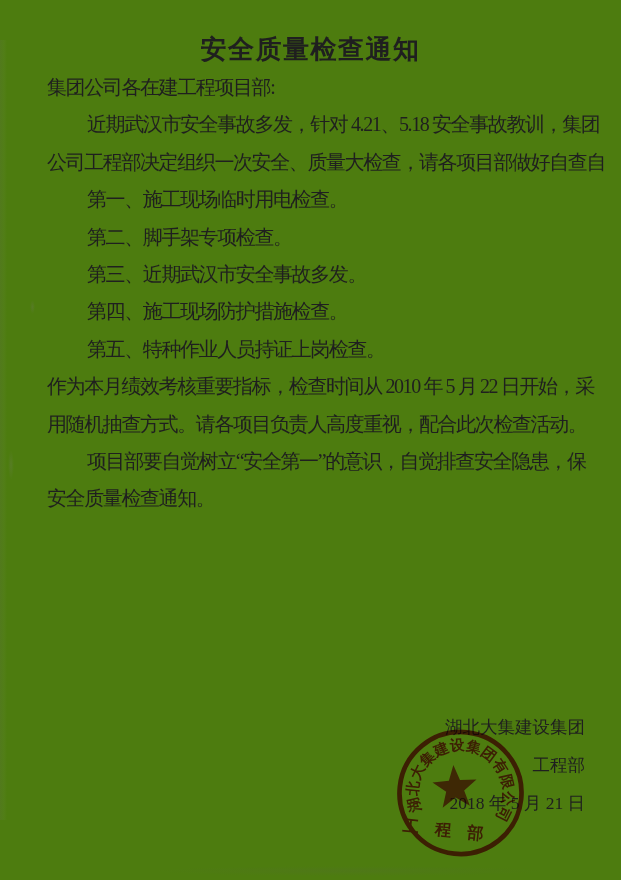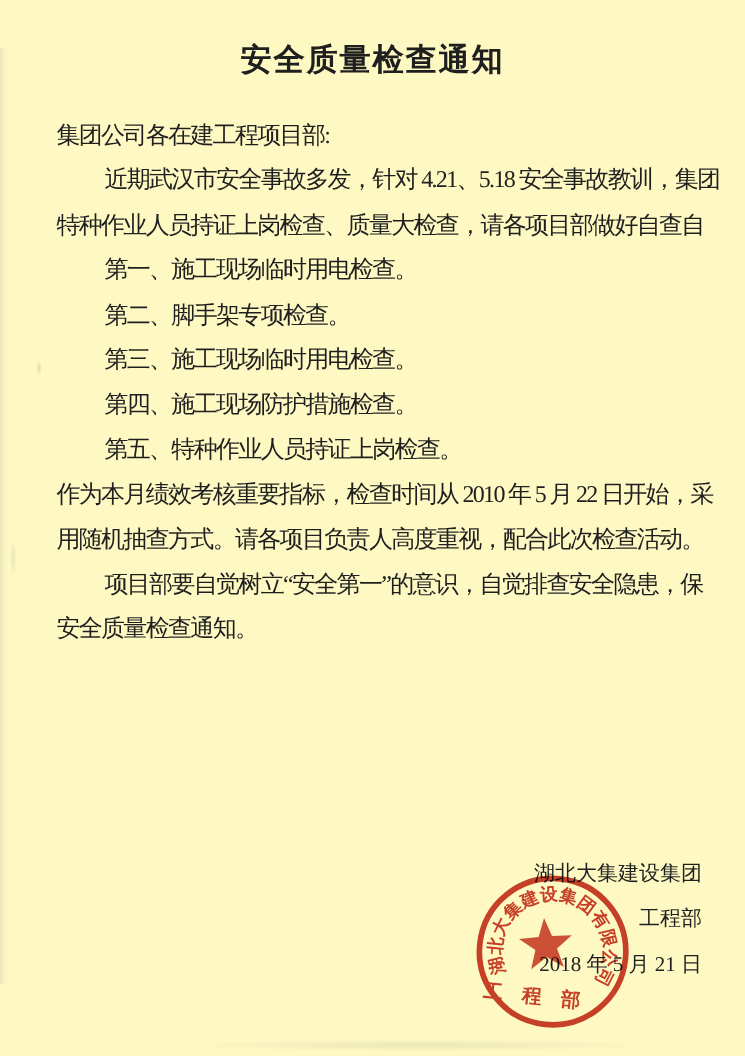--- a/index.html
+++ b/index.html
@@ -1,20 +1,20 @@
 <!DOCTYPE html>
 <html><head>
 <meta charset="utf-8">
 <style>
   html,body{margin:0;padding:0;background:#e9e9e9;}
   .page{
     position:relative;
     width:621px;height:880px;
     margin:0 auto;
-    background:#fef9c3;
+    background:#4d7c0f;
     overflow:hidden;
     font-family:"Liberation Serif","DejaVu Serif",serif;
     color:#1f1f1f;
   }
   
   .scan-edge-left{
     position:absolute;left:0;top:40px;width:7px;height:780px;
     background:linear-gradient(to right,rgba(110,110,110,.14),rgba(160,160,160,.05) 60%,transparent);
   }
   .scan-smudge-bottom{
@@ -25,21 +25,21 @@
     background:radial-gradient(ellipse,rgba(120,120,120,.22),transparent 70%);}
   .scan-speck-b{position:absolute;left:8px;top:450px;width:6px;height:30px;
     background:radial-gradient(ellipse,rgba(130,130,130,.18),transparent 70%);}
 
   .title{
     position:absolute;top:32px;left:0;width:100%;
     text-align:center;
     font-size:26px;font-weight:600;letter-spacing:1.5px;
   }
   .body-lines{
-    position:absolute;left:47px;top:69px;width:540px;margin-top:26px;
+    position:absolute;left:47px;top:69px;width:540px;
   }
   .line{
     height:37.4px;line-height:37.4px;
     font-size:20px;letter-spacing:-1.4px;
     white-space:nowrap;
   }
   .line.indent{padding-left:40px;}
 
   .signature{
     position:absolute;left:380px;top:708px;width:205px;
@@ -67,24 +67,24 @@
   <div class="scan-edge-left"></div>
   <div class="scan-smudge-bottom"></div>
   <div class="scan-speck-a"></div>
   <div class="scan-speck-b"></div>
 
   <div class="title">安全质量检查通知</div>
 
   <div class="body-lines">
     <div class="line">集团公司各在建工程项目部:</div>
     <div class="line indent">近期武汉市安全事故多发，针对 4.21、5.18 安全事故教训，集团</div>
-    <div class="line">特种作业人员持证上岗检查、质量大检查，请各项目部做好自查自</div>
+    <div class="line">公司工程部决定组织一次安全、质量大检查，请各项目部做好自查自</div>
     <div class="line indent">第一、施工现场临时用电检查。</div>
     <div class="line indent">第二、脚手架专项检查。</div>
-    <div class="line indent">第三、施工现场临时用电检查。</div>
+    <div class="line indent">第三、近期武汉市安全事故多发。</div>
     <div class="line indent">第四、施工现场防护措施检查。</div>
     <div class="line indent">第五、特种作业人员持证上岗检查。</div>
     <div class="line">作为本月绩效考核重要指标，检查时间从 2010 年 5 月 22 日开始，采</div>
     <div class="line">用随机抽查方式。请各项目负责人高度重视，配合此次检查活动。</div>
     <div class="line indent">项目部要自觉树立“安全第一”的意识，自觉排查安全隐患，保</div>
     <div class="line">安全质量检查通知。</div>
   </div>
 
   <div class="signature">
     <div class="sig-line">湖北大集建设集团</div>

